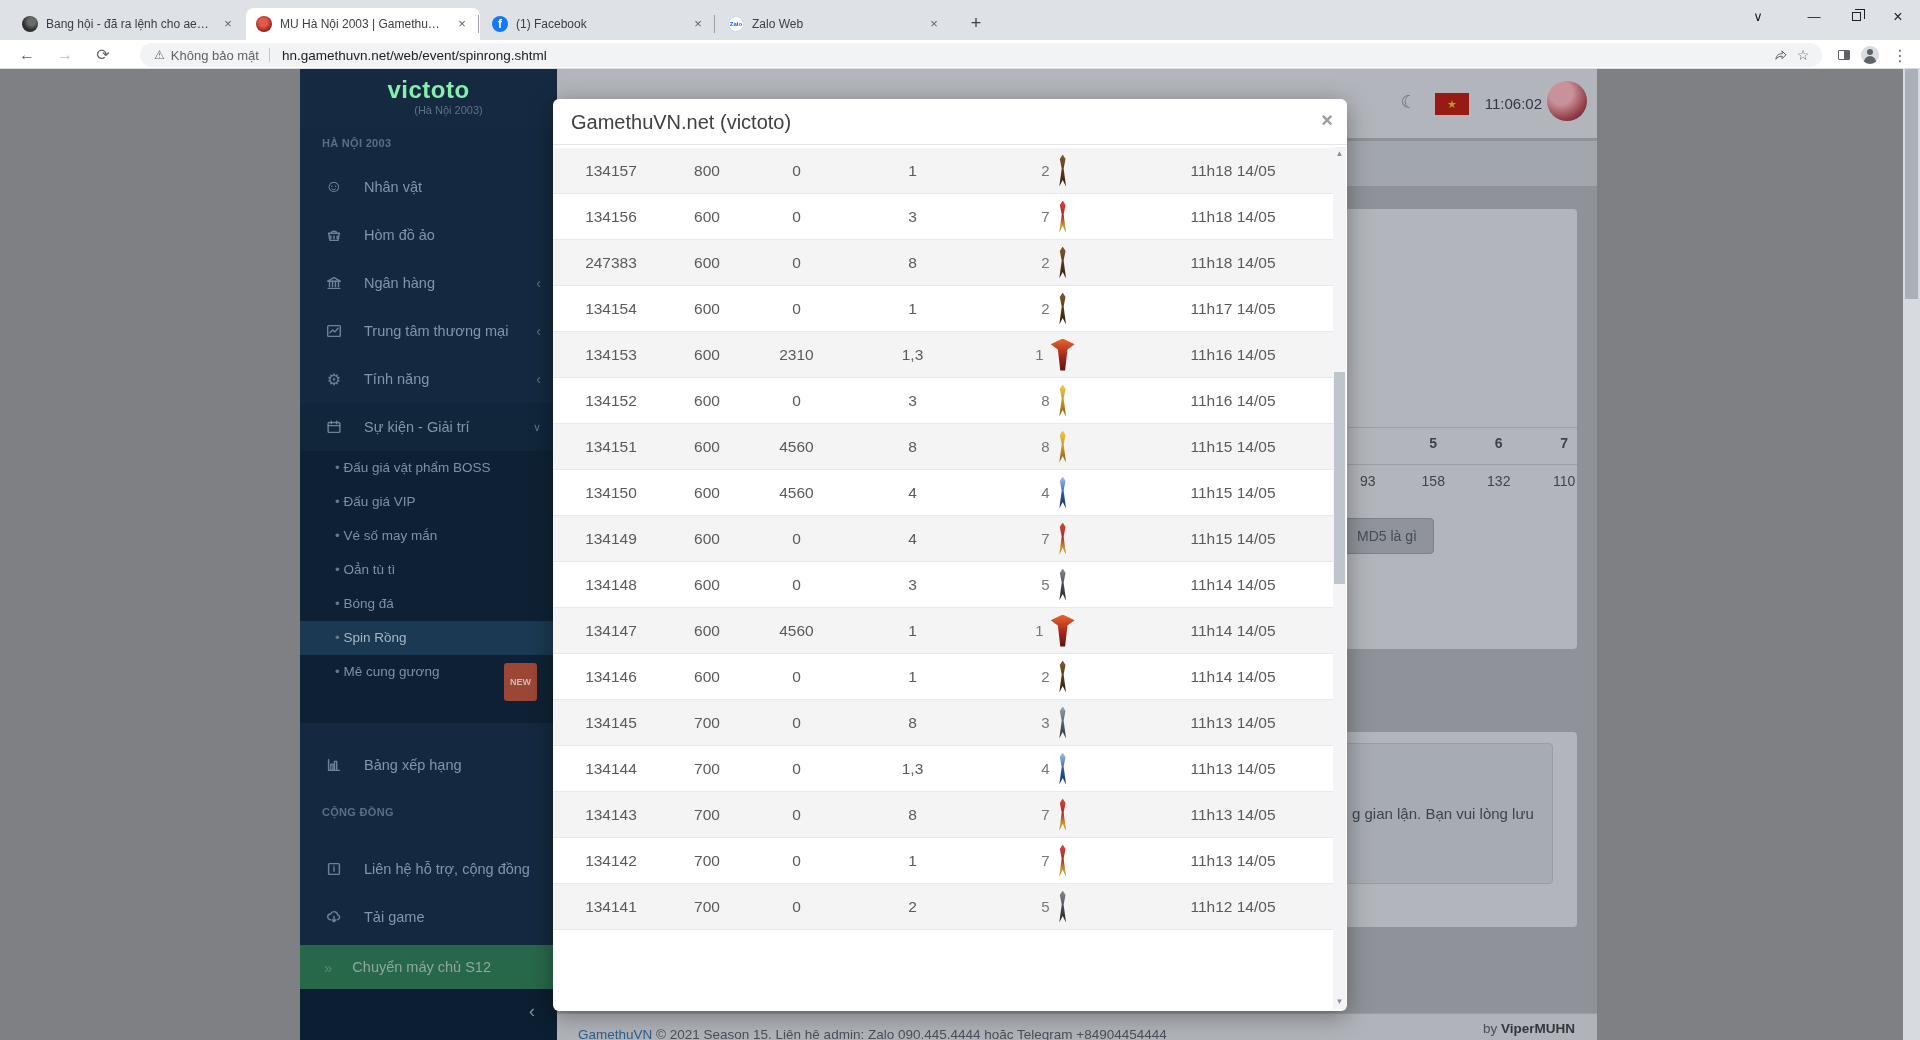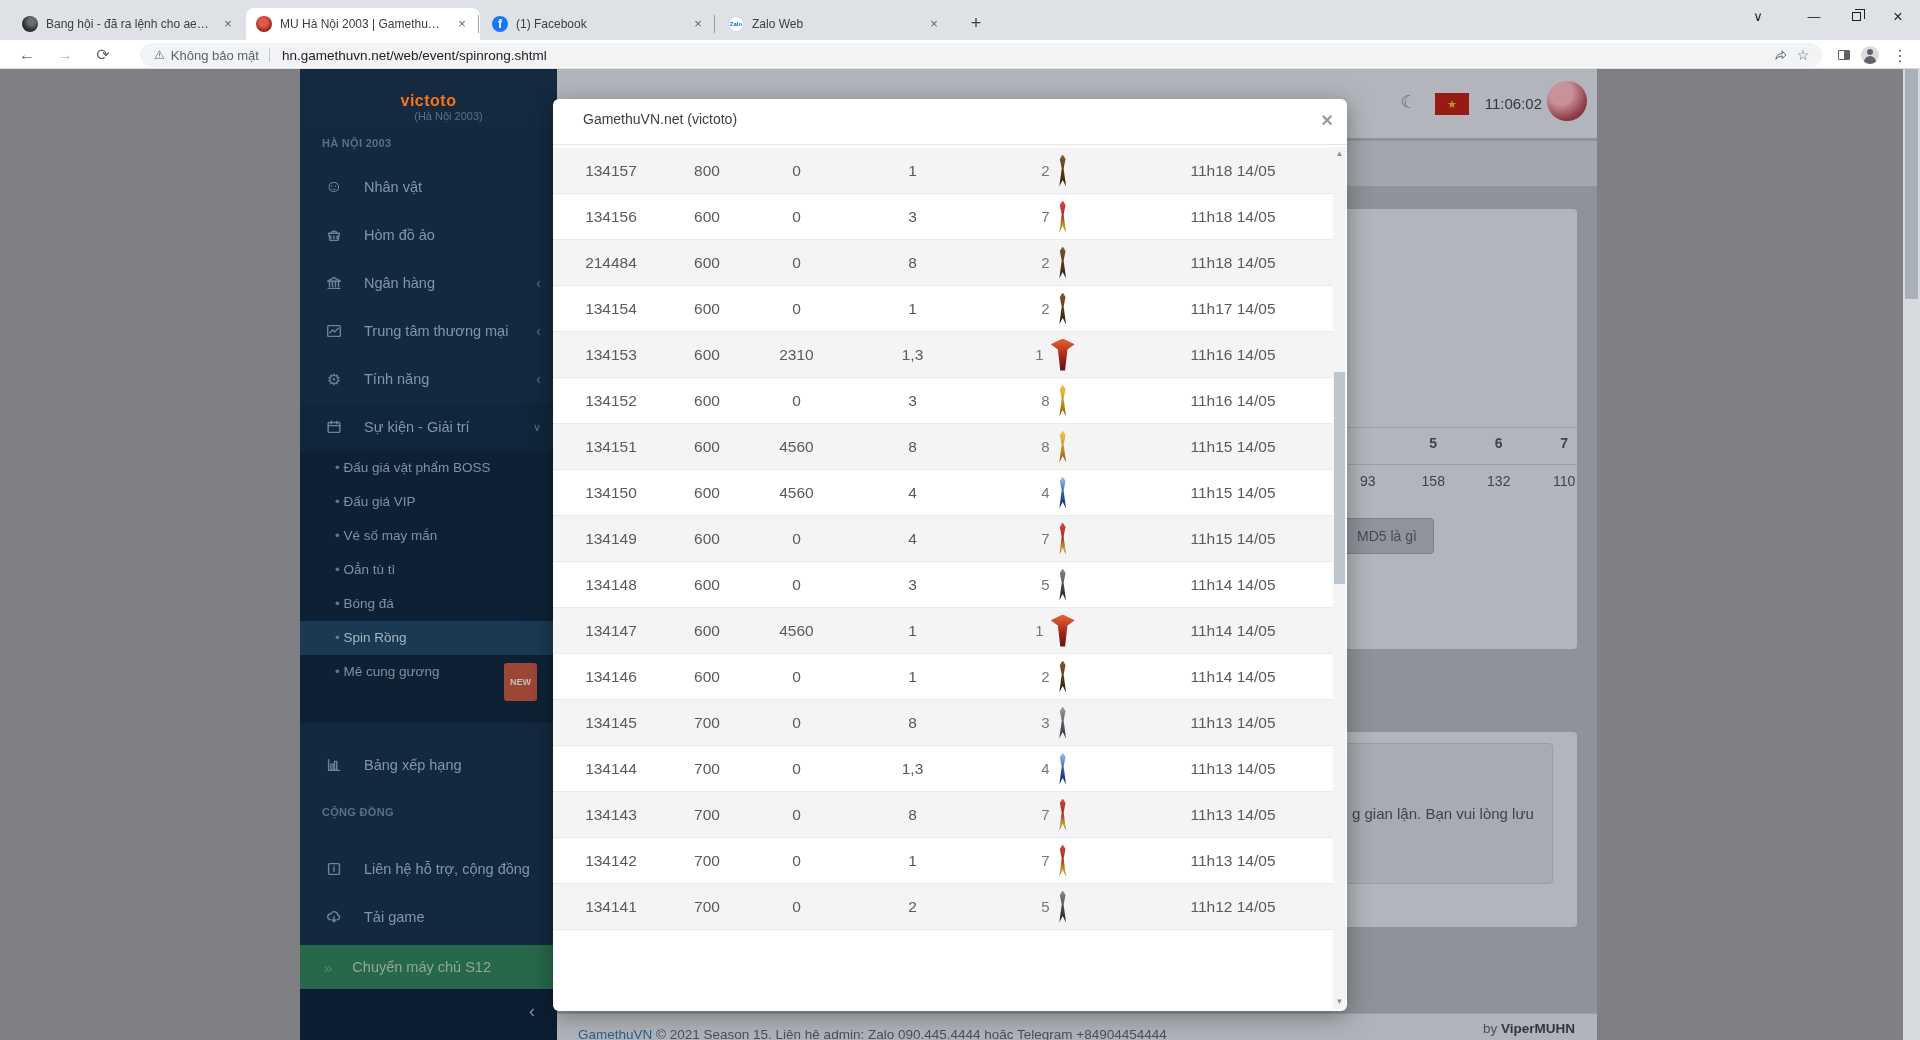--- a/index.html
+++ b/index.html
@@ -66,21 +66,21 @@
 
   .site-footer { position:absolute; left:557px; top:944px; width:1040px; height:28px; background:#b0b3b9; border-top:1px solid #989da3; font-size:13.5px; color:#4a5058; }
   .sf-left { position:absolute; left:21px; top:13px; }
   .sf-left .lnk { color:#2c5f8a; }
   .sf-right { position:absolute; right:22px; top:7px; color:#4a5058; }
   .sf-right b { color:#33373d; }
 
   
   .sidebar { position:absolute; left:300px; top:0; width:257px; height:971px; background:#14293f; color:#7f93a7; }
   .sb-head { position:absolute; left:0; top:0; width:257px; height:58px; background:#152a40; text-align:center; }
-  .brand { font-size:16px; font-weight:bold; color:#f97316; padding-top:23px; letter-spacing:.5px; }
+  .brand { font-size:24px; font-weight:bold; color:#86efac; padding-top:7px; letter-spacing:.5px; }
   .brand-sub { font-size:11px; color:#5e7286;padding-left:40px; }
   .sb-sec { position:absolute; left:22px; font-size:11px; font-weight:bold; color:#5a6f83; letter-spacing:.3px; }
   .sb-item { position:absolute; left:0; width:257px; height:48px; display:flex; align-items:center; font-size:14.5px; color:#8096ab; }
   .sb-item .ic { width:20px; margin-left:24px; margin-right:20px; display:flex; justify-content:center; color:#76593f0; }
   .sb-item .ic svg { stroke:#6d8297; }
   .sb-item .chev { position:absolute; right:16px; font-size:14px; color:#5f7488; }
   .sb-item.gear-uni .ic, .sb-item .uni { font-size:16px; color:#6d8297; }
   .submenu-panel { position:absolute; left:0; top:382px; width:257px; height:272px; background:#0e2134; }
   .subitem { position:relative; width:257px; height:34px; line-height:34px; padding-left:35px; font-size:13.5px; color:#7d91a5; }
   .subitem:before { content:"• "; color:#62788c; }
@@ -88,21 +88,21 @@
   .badge { position:absolute; right:20px; top:8px; background:#9c4636; color:#c9beba; font-size:9px; font-weight:bold; padding:2px 6px; border-radius:3px; }
   .badge:empty { display:none; }
   .sb-green { position:absolute; left:0; top:876px; width:257px; height:44px; background:#27684a; display:flex; align-items:center; font-size:14.5px; color:#8fa899; }
   .sb-green .ic { margin-left:24px; margin-right:20px; font-size:15px; color:#5d8a6f; }
   .sb-foot { position:absolute; left:0; top:920px; width:257px; height:51px; background:#0c1e31; }
   .collapse-ch { position:absolute; right:22px; top:12px; font-size:18px; color:#7f93a7; }
 
   
   .modal { position:absolute; left:553px; top:30px; width:794px; height:912px; background:#fff; border-radius:6px; box-shadow:0 5px 25px rgba(0,0,0,.35); }
   .m-head { position:relative; height:46px; border-bottom:1px solid #e5e5e5; }
-  .m-title { position:absolute; left:30px; top:12px; font-size:14px; color:#404040; }
+  .m-title { position:absolute; left:18px; top:12px; font-size:20px; color:#404040; }
   .m-close { position:absolute; right:14px; top:10px; font-size:20px; font-weight:bold; color:#9a9a9a; }
   .m-body { position:absolute; left:0; top:46px; width:780px; height:866px; overflow:hidden; }
   .ttable { position:absolute; left:0; top:3px; width:780px; }
   .trow { display:flex; align-items:center; height:46px; border-bottom:1px solid #e9e9e9; font-size:15.5px; color:#5a5a5a; }
   .ttable .trow:nth-child(odd) { background:#f4f4f4; }
   .c { text-align:center; }
   .c-id { width:116px; } .c-bet { width:76px; } .c-win { width:103px; }
   .c-nums { width:129px; } .c-prize { width:156px; display:flex; align-items:center; justify-content:center; gap:7px; }
   .c-time { width:200px; }
   .item-icon { display:inline-block; width:12px; height:32px; clip-path:polygon(50% 0%,74% 14%,58% 44%,78% 100%,50% 80%,22% 100%,42% 44%,26% 14%); }
@@ -392,21 +392,21 @@
               <span class="c c-win">0</span>
               <span class="c c-nums">3</span>
               <span class="c c-prize">
                 <span class="lgnum">7</span>
                 <span class="item-icon t7"></span>
               </span>
               <span class="c c-time">11h18 14/05</span>
             </div>
 
             <div class="trow">
-              <span class="c c-id">214484</span>
+              <span class="c c-id">247383</span>
               <span class="c c-bet">600</span>
               <span class="c c-win">0</span>
               <span class="c c-nums">8</span>
               <span class="c c-prize">
                 <span class="lgnum">2</span>
                 <span class="item-icon t2"></span>
               </span>
               <span class="c c-time">11h18 14/05</span>
             </div>
 

